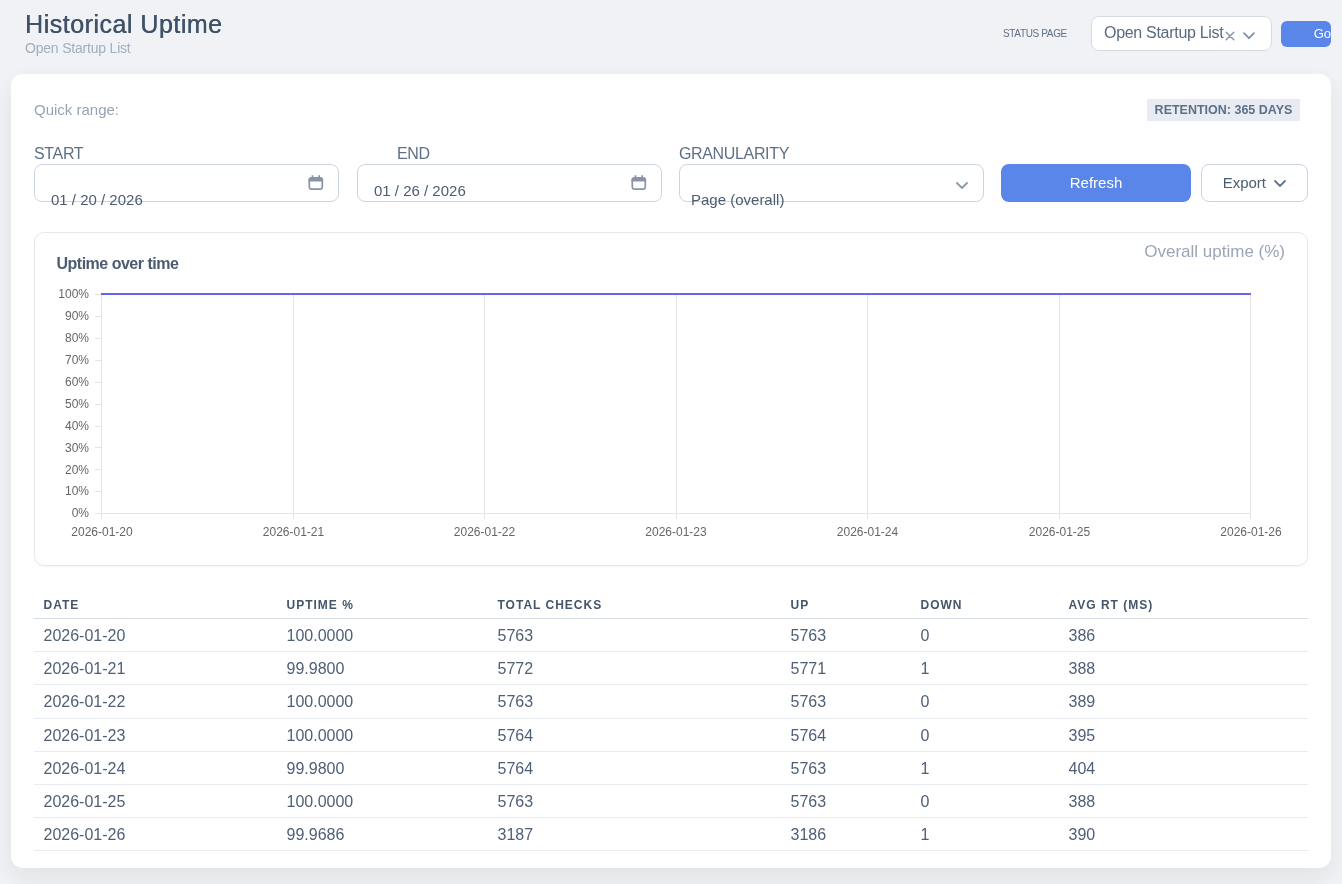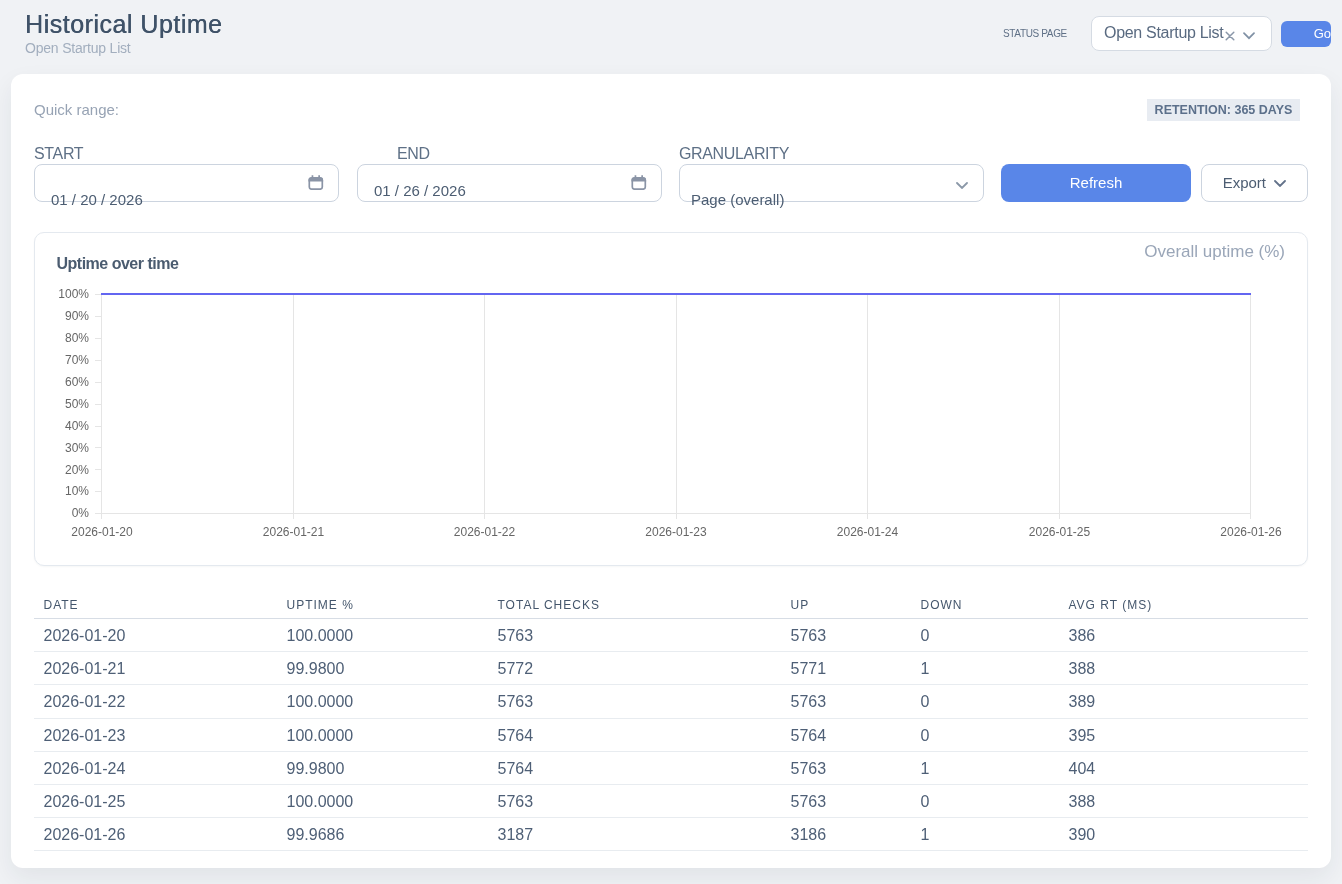--- a/index.html
+++ b/index.html
@@ -33,21 +33,21 @@
   .btn-refresh { left:1001px; top:164px; width:190px; height:38px; background:rgba(87,133,232,0.99); border-radius:8px; color:#ffffff; font-size:15px; text-align:center; line-height:38px; }
   .btn-export { left:1201px; top:164px; width:107px; height:38px; background:rgba(255,255,255,0.99); border:1px solid #ccd4df; border-radius:8px; color:#4c5d72; font-size:15px; text-align:center; line-height:36px; }
 
   
   .chart-card { left:34px; top:232px; width:1274px; height:334px; background:#fff; border:1px solid #e4e9ef; border-radius:10px; box-shadow:0 1px 2px rgba(30,41,59,0.04); }
   .chart-title { left:56.5px; top:254.5px; font-size:16px; font-weight:700; color:#4b5c70; letter-spacing:-0.5px; }
   .chart-right { right:57px; top:242px; font-size:17px; color:#9aa6b8; }
 
   
   table.data { position:absolute; left:34px; top:592px; width:1274px; border-collapse:collapse; table-layout:fixed; }
-  table.data th { font-size:12px; font-weight:400; color:#44566c; letter-spacing:1px; text-align:left; padding:5.5px 0 6.5px 9.5px; border-bottom:1px solid #d7dde5; }
+  table.data th { font-size:12px; font-weight:700; color:#44566c; letter-spacing:1px; text-align:left; padding:5.5px 0 6.5px 9.5px; border-bottom:1px solid #d7dde5; }
   table.data td { font-size:16px; color:#4e5f76; text-align:left; padding:2px 0 0 9.5px; height:33.2px; border-bottom:1px solid #e8ecf0; }
 </style>
 </head>
 <body>
 <div id="page">
   <div class="abs title">Historical Uptime</div>
   <div class="abs subtitle">Open Startup List</div>
   <div class="abs sp-label">STATUS PAGE</div>
   <div class="abs sp-select"></div>
   <div class="abs sp-text">Open Startup List</div>

